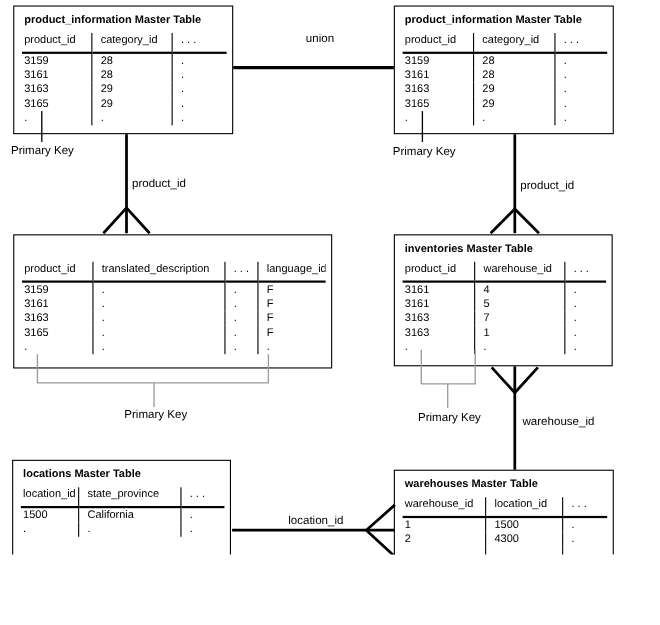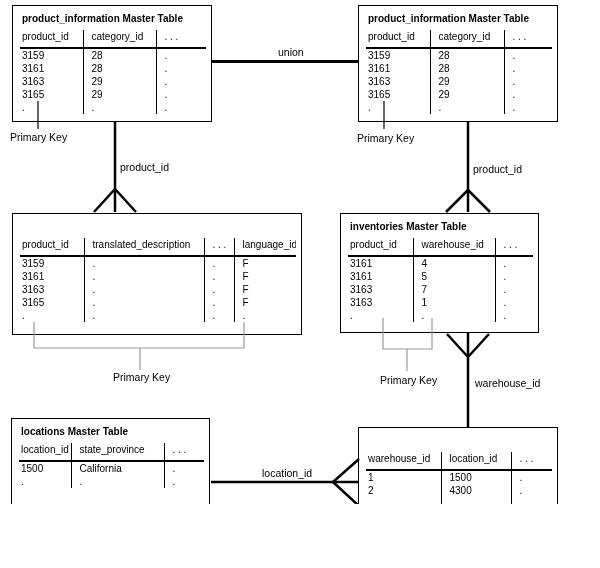--- a/index.html
+++ b/index.html
@@ -210,21 +210,21 @@
           <tr>
             <td class="c0">.</td>
             <td>.</td>
             <td>.</td>
             <td>.</td>
           </tr>
         </tbody>
       </table>
   </div>
 
-  <div class="tbl" style="left:340px;top:213px;width:199px;height:120px;">
+  <div class="tbl" style="left:358px;top:213px;width:199px;height:120px;">
     <div class="tbl-title">inventories Master Table</div>
     <table class="grid">
         <colgroup>
           <col style="width: 65px;">
           <col style="width: 82px;">
           <col style="width: 38px;">
         </colgroup>
         <thead>
           <tr>
             <th class="c0">product_id</th>
@@ -286,20 +286,21 @@
           <tr>
             <td class="c0">.</td>
             <td>.</td>
             <td>.</td>
           </tr>
         </tbody>
       </table>
   </div>
 
   <div class="tbl" style="left:358px;top:427px;width:200px;height:96px;">
+    <div class="tbl-title">warehouses Master Table</div>
     <table class="grid">
         <colgroup>
           <col style="width: 75px;">
           <col style="width: 70px;">
           <col style="width: 41px;">
         </colgroup>
         <thead>
           <tr>
             <th class="c0">warehouse_id</th>
             <th>location_id</th>
@@ -355,21 +356,21 @@
     <line class="pk" x1="244" y1="322" x2="244" y2="348"></line>
     <line class="pk" x1="33.5" y1="348" x2="244.5" y2="348"></line>
     <line class="pk" x1="140" y1="348" x2="140" y2="370"></line>
 
     <line class="pk" x1="383" y1="318" x2="383" y2="349"></line>
     <line class="pk" x1="432" y1="318" x2="432" y2="349"></line>
     <line class="pk" x1="382.5" y1="349" x2="432.5" y2="349"></line>
     <line class="pk" x1="407" y1="349" x2="407" y2="371"></line>
   </svg>
 
-  <div class="lbl" style="left:278px;top:46px;">union</div>
+  <div class="lbl" style="left:278px;top:29px;">union</div>
   <div class="lbl" style="left:120px;top:161px;">product_id</div>
   <div class="lbl" style="left:473px;top:163px;">product_id</div>
   <div class="lbl" style="left:475px;top:377px;">warehouse_id</div>
   <div class="lbl" style="left:262px;top:467px;">location_id</div>
 
   <div class="lbl" style="left:10px;top:131px;">Primary Key</div>
   <div class="lbl" style="left:357px;top:132px;">Primary Key</div>
   <div class="lbl" style="left:113px;top:371px;">Primary Key</div>
   <div class="lbl" style="left:380px;top:374px;">Primary Key</div>
   <div class="lbl" style="left:14px;top:532px;">Primary Key</div>

